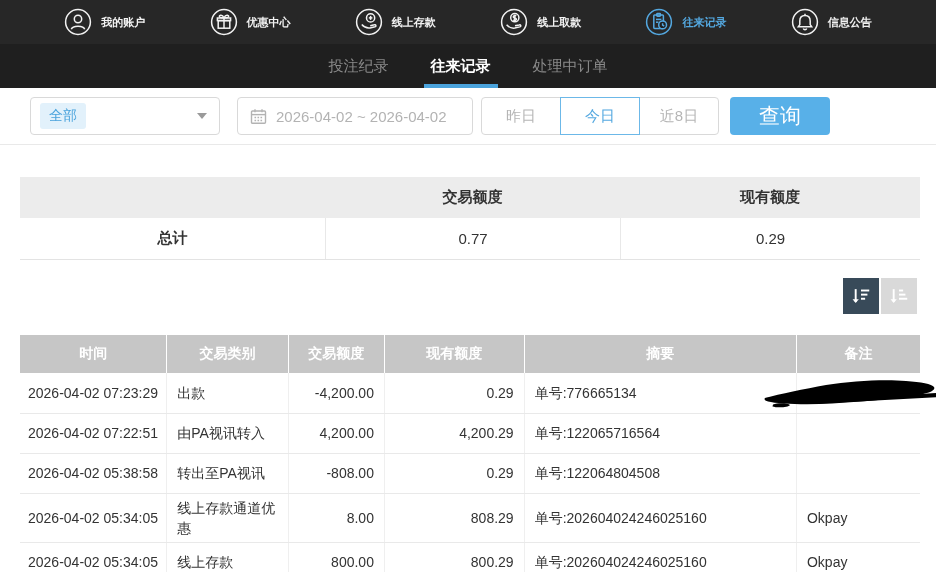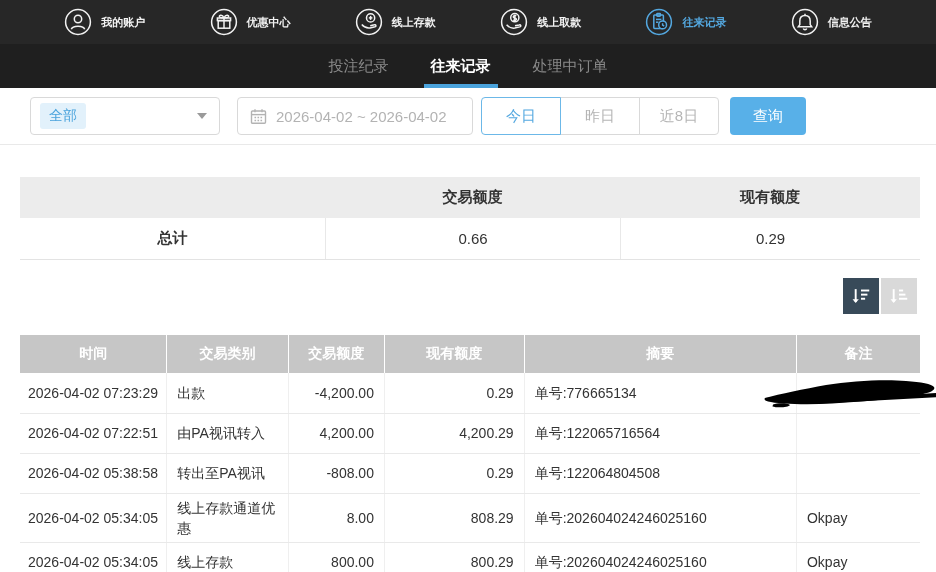--- a/index.html
+++ b/index.html
@@ -37,22 +37,22 @@
   .datebox { width: 236px; height: 38px; border: 1px solid #d9d9d9; border-radius: 4px;
     display: flex; align-items: center; gap: 9px; padding: 12px 12px; margin-right: 8px;
     color: #b3b3b3; font-size: 15px; cursor: pointer; }
   .btngroup { display: flex; margin-right: 11px; }
   .qbtn { width: 80px; height: 38px; background: #fff; border: 1px solid #d9d9d9;
     color: #b5b5b5; font-size: 15px; margin-left: -1px; cursor: pointer;
     font-family: inherit; }
   .qbtn:first-child { border-radius: 4px 0 0 4px; margin-left: 0; }
   .qbtn:last-child { border-radius: 0 4px 4px 0; }
   .qbtn.active { border-color: #6cb8e8; color: #54a8e0; position: relative; z-index: 1; }
-  .query { width: 76px; height: 38px; background: #58b0e8; border: none; border-radius: 4px;
-    color: #fff; font-size: 15px; cursor: pointer; font-family: inherit; }
+  .query { width: 100px; height: 38px; background: #58b0e8; border: none; border-radius: 4px;
+    color: #fff; font-size: 21px; cursor: pointer; font-family: inherit; }
 
   
   .summary { width: 900px; margin: 32px 16px 0 20px; font-size: 15px; color: #333; }
   .sum-head, .sum-body { display: flex; }
   .sum-head { background: #ececec; height: 41px; align-items: center; font-weight: 700; }
   .sum-body { height: 42px; align-items: center; border-bottom: 1px solid #e3e3e3; }
   .sc0 { width: 305px; text-align: center; }
   .sc1 { width: 295px; text-align: center; }
   .sc2 { width: 300px; text-align: center; }
   .sum-body .sc0 { font-weight: 700; align-self: stretch; display: flex;
@@ -183,36 +183,36 @@
         <line x1="1.5" y1="6.6" x2="15.5" y2="6.6"></line>
         <line x1="5" y1="1.2" x2="5" y2="4.2"></line>
         <line x1="12" y1="1.2" x2="12" y2="4.2"></line>
         <line x1="4.5" y1="9.5" x2="12.5" y2="9.5" stroke-dasharray="1.6 1.4"></line>
         <line x1="4.5" y1="12.5" x2="12.5" y2="12.5" stroke-dasharray="1.6 1.4"></line>
       </svg>
     </span>
     <span>2026-04-02 ~ 2026-04-02</span>
   </div>
   <div class="btngroup" id="quickbtns">
+      <button class="qbtn">昨日</button>
       <button class="qbtn active">今日</button>
-      <button class="qbtn">昨日</button>
       <button class="qbtn">近8日</button>
     </div>
   <button class="query">查询</button>
 </div>
 
 <div class="summary">
   <div class="sum-head">
     <div class="sc0"></div>
     <div class="sc1">交易额度</div>
     <div class="sc2">现有额度</div>
   </div>
   <div class="sum-body">
     <div class="sc0">总计</div>
-    <div class="sc1">0.66</div>
+    <div class="sc1">0.77</div>
     <div class="sc2">0.29</div>
   </div>
 </div>
 
 <div class="sortrow">
   <button class="sortbtn desc">
     <span style="display:inline-flex">
       <svg viewBox="0 0 24 24" fill="none" stroke="#fff" stroke-width="2.1">
         <line x1="6.2" y1="4.5" x2="6.2" y2="18.5"></line>
         <path d="M2.8 15.5 L6.2 19.5 L9.6 15.5" fill="#fff" stroke="none"></path>

